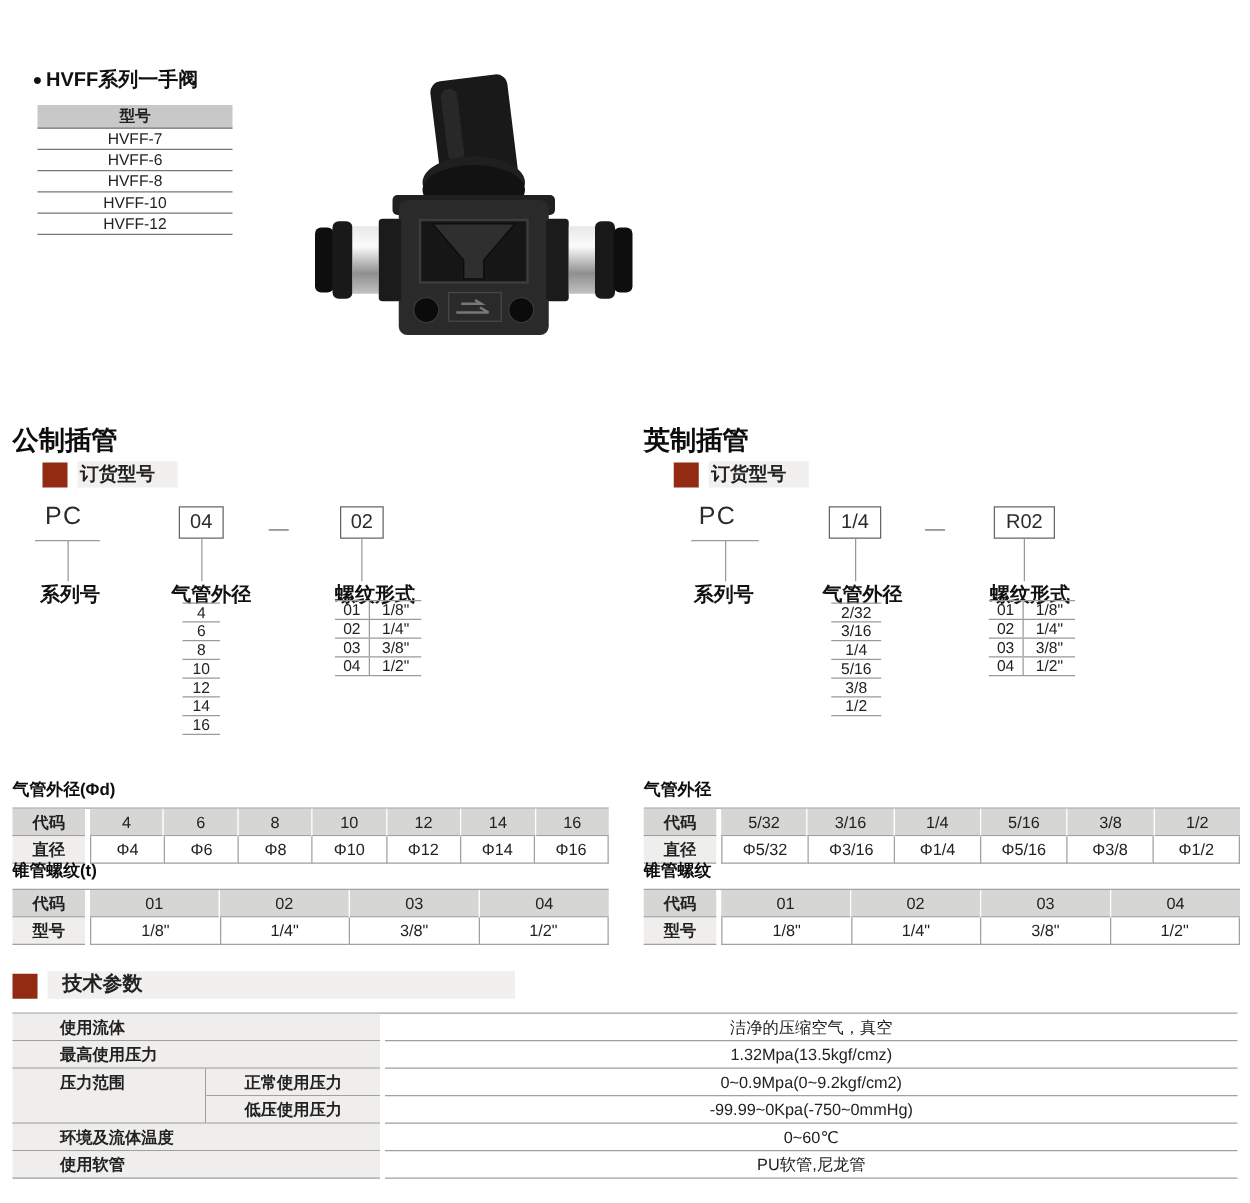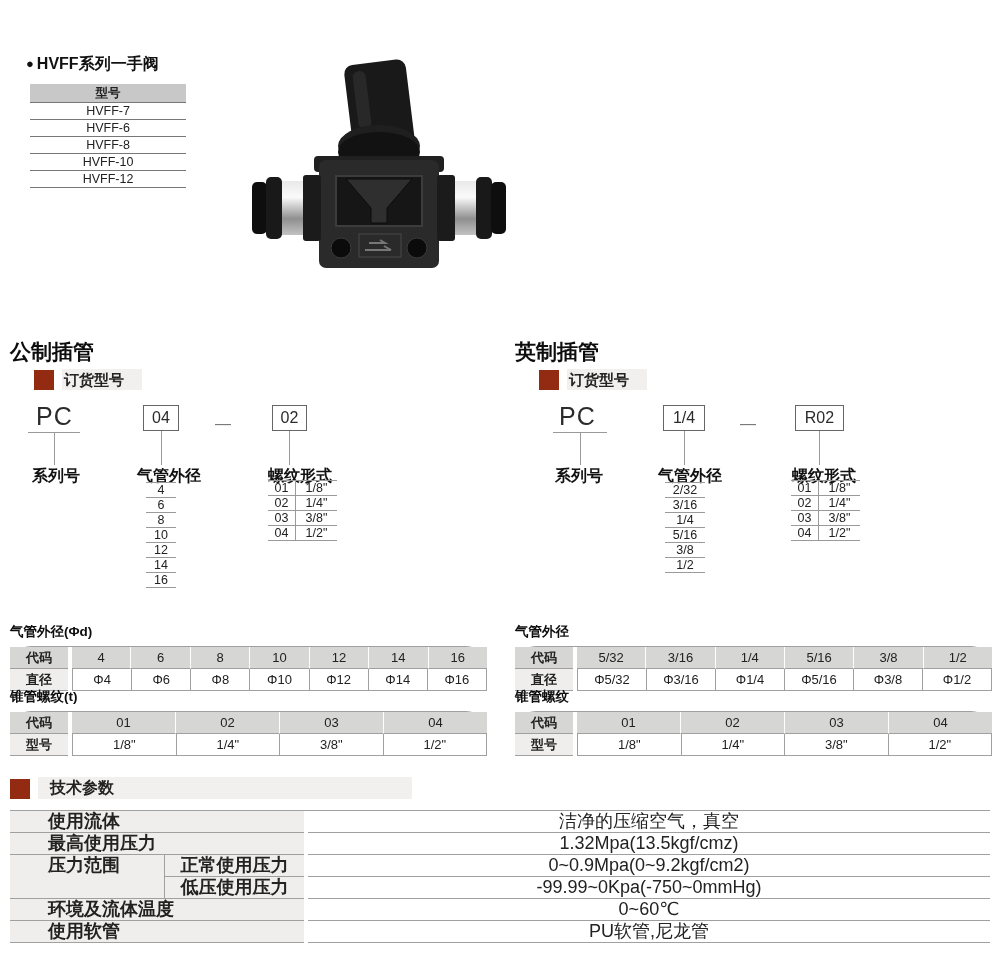--- a/index.html
+++ b/index.html
@@ -22,21 +22,21 @@
   #photo{ position:absolute; left:248px; top:56px; }
   
   .col{ position:absolute; top:338px; width:480px; height:440px; }
   #metric-col{ left:10px; } #imperial-col{ left:515px; }
   .col-title{ font-size:21px; font-weight:bold; color:#0d0d0d; }
   .order-row{ position:absolute; top:31px; left:0; display:flex; align-items:center;padding-left:24px; }
   .marker{ width:20px; height:20px; background:var(--accent); margin-right:8px; flex:none; }
   .band{ background:var(--band); height:21px; line-height:21px; font-size:15px; font-weight:bold; padding:0 18px 0 2px; }
   .diagram{ position:absolute; top:64px; left:0; width:480px; height:208px; font-size:12.5px; }
   .diagram>div{ position:absolute; }
-  .code-series{ left:26px; top:0; font-size:25px; letter-spacing:1px; color:#2b2b2b; }
+  .code-series{ left:26px; top:0; font-size:20px; letter-spacing:1px; color:#2b2b2b; }
   .u{ border-top:1px solid var(--thin); height:0; }
   .v{ border-left:1px solid var(--thin); width:0; }
   .series-u{ left:18px; top:30px; width:52px; }
   .v1{ left:44px; top:30px; height:33px; }
   .v2{ left:151px; top:29px; height:34px; }
   .v3{ left:279px; top:29px; height:34px; }
   .code-box{ border:1px solid #666; height:26px; line-height:24px; text-align:center; font-size:16px; color:#2b2b2b; }
   .box-size{ left:133px; top:3px; width:36px; }
   .box-thread{ left:262px; top:3px; width:35px; }
   .dash{ left:200px; top:13px; width:26px; text-align:center; color:#777; font-size:16px; }
@@ -62,34 +62,34 @@
   .imp .fld-series{ left:40px; }
   .imp .fld-size{ left:143px; }
   .imp .fld-thread{ left:277px; }
   .imp .size-list{ left:150px; }
   .imp .size-item{ width:40px; }
   .imp .thread-mini{ left:276px; }
   
   .tbl-block{ position:absolute; left:0; width:477px; }
   .od{ top:272px;margin-top:13px; } .taper{ top:350px; }
   .tbl-title{ font-size:13.5px; font-weight:bold; color:#0d0d0d; }
-  .spec-table{ margin-top:5px; border-top:1px solid var(--line);border-radius:21px; }
+  .spec-table{ margin-top:5px; border-top:1px solid var(--line); }
   .spec-row{ display:flex; height:22px; line-height:21px; font-size:13px; text-align:center; }
   .spec-row .lc{ width:58px; font-weight:bold; background:var(--lblbg); border-bottom:1px solid var(--line); }
   .spec-gap{ width:4px; }
   .spec-row .vc{ flex:1; border-bottom:1px solid var(--line); }
   .spec-row.hdr .lc,.spec-row.hdr .vc{ background:var(--hdrbg); }
   .spec-row.hdr .vc+.vc{ border-left:1px solid #fff; }
   .spec-row.bdy .vc{ border-left:1px solid var(--line); background:#fff; }
   .spec-row.bdy .vc:last-child{ border-right:1px solid var(--line); }
   
   #tech{ position:absolute; left:10px; top:777px; width:980px; }
   .tech-head{ display:flex; align-items:flex-end; }
   .tech-band{ width:374px; background:var(--band); height:22px; line-height:22px; font-size:16px; font-weight:bold; padding-left:12px; }
-  .tech-table{ margin-top:11px; border-top:1px solid var(--line); font-size:18px; }
+  .tech-table{ margin-top:11px; border-top:1px solid var(--line); font-size:13px; }
   .t-row{ display:flex; height:22px; line-height:21px; }
   .t-lbl{ width:294px; background:var(--lblbg); padding-left:38px; font-weight:bold; border-bottom:1px solid var(--line); }
   .t-gap{ width:4px; }
   .t-val{ flex:1; text-align:center; border-bottom:1px solid var(--line); }
   .t-pair{ display:flex; height:44px; }
   .p-l{ width:154px; background:var(--lblbg); padding-left:38px; font-weight:bold; border-bottom:1px solid var(--line); line-height:21px; height:44px; }
   .p-m{ width:140px; border-left:1px solid var(--line); }
   .p-m .cell{ height:22px; line-height:21px; background:var(--lblbg); font-weight:bold; text-align:center; border-bottom:1px solid var(--line); }
   .p-v{ flex:1; }
   .p-v .cell{ height:22px; line-height:21px; text-align:center; border-bottom:1px solid var(--line); }

